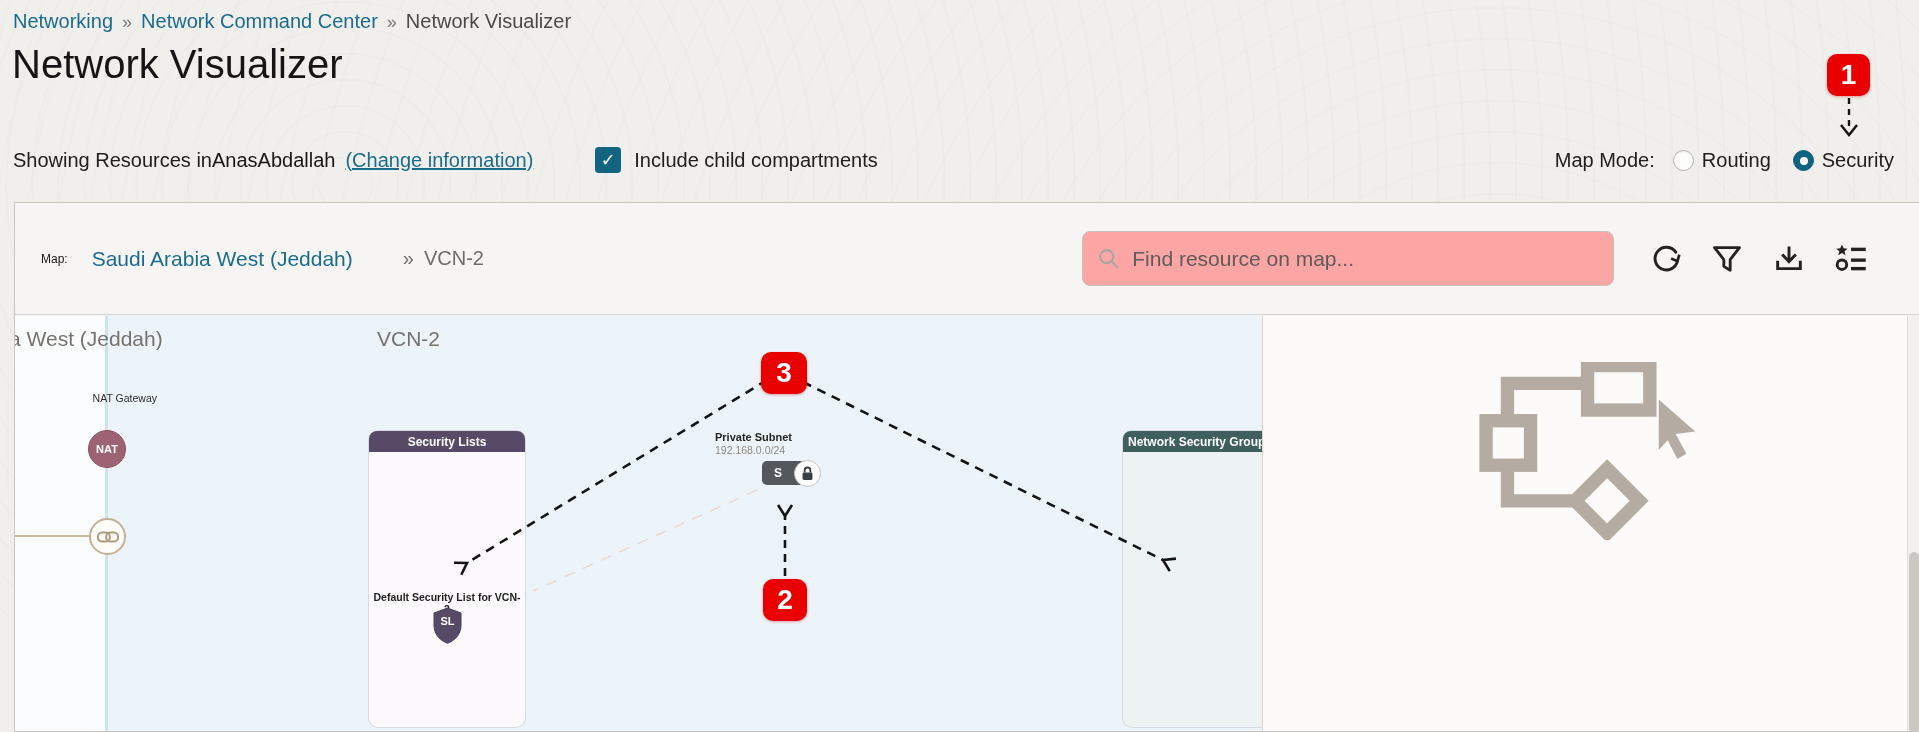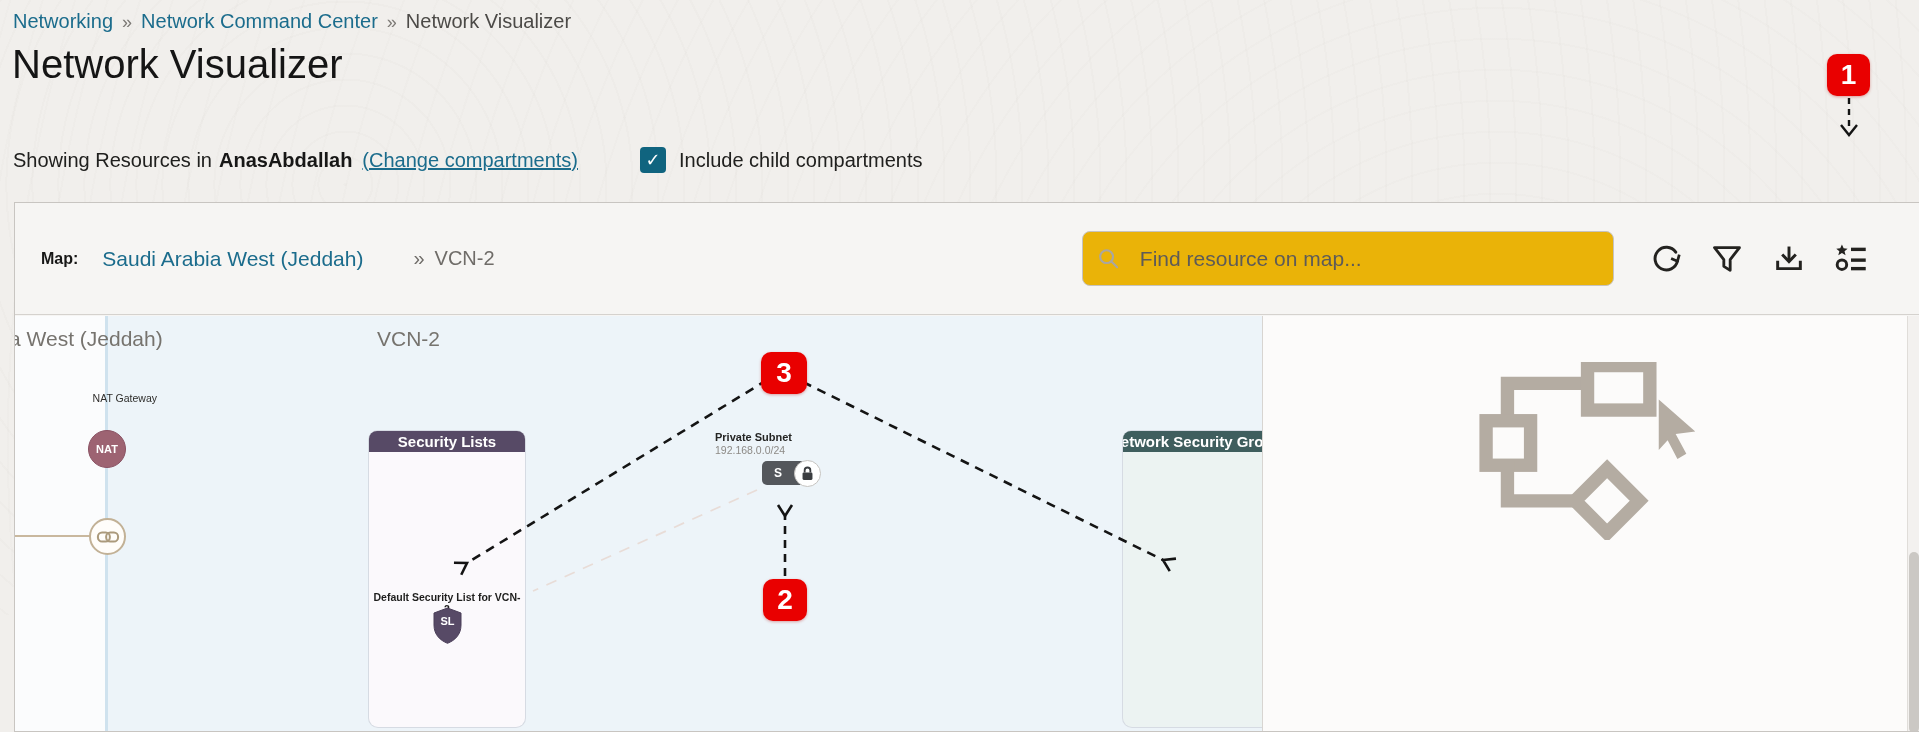--- a/index.html
+++ b/index.html
@@ -18,60 +18,60 @@
   
   .breadcrumb { position:absolute; left:13px; top:10px; font-size:20px; display:flex; gap:9px; align-items:baseline; white-space:nowrap; }
   .crumb-link { color:#1b6c8c; cursor:pointer; text-decoration:none; }
   .crumb-sep  { color:#7d7a76; font-size:18px; }
   .crumb-current { color:#4c4a47; }
   .title-row { position:absolute; left:12px; top:42px; display:flex; align-items:baseline; white-space:nowrap; }
   .page-title { font-size:40px; color:#151515; font-weight:400; }
   .page-subtitle { font-size:38px; color:#6c6965; font-style:italic; margin-left:16px; font-weight:400; }
   .controls-row { position:absolute; left:13px; top:143px; right:13px; height:34px; display:flex; align-items:center; font-size:20px; white-space:nowrap; }
   .comp-prefix { color:#20201e; }
-  .comp-name { font-weight:700; margin-left:7px; color:#171716; }
+  .comp-name { font-weight:400; margin-left:0; color:#171716; }
   .comp-change { color:#1b6c8c; text-decoration:underline; margin-left:10px; cursor:pointer; }
   .checkbox { width:26px; height:26px; background:#10647f; border-radius:4px; margin-left:62px; display:flex; align-items:center; justify-content:center; cursor:pointer; }
   .checkbox .check { color:#fff; font-size:18px; font-weight:700; line-height:1; }
   .checkbox-label { margin-left:13px; color:#20201e; }
   .mapmode-group { margin-left:auto; display:flex; align-items:center; padding-right:12px; }
   .mapmode-label { color:#20201e; margin-right:18px; }
   .radio { width:21px; height:21px; border-radius:50%; background:#fdfdfc; border:1.5px solid #b5b2ae; box-shadow:inset 0 1px 2px rgba(0,0,0,.08); cursor:pointer; flex:0 0 auto; }
   .radio.selected { background:#10647f; border-color:#10647f; position:relative; }
   .radio.selected::after { content:""; position:absolute; left:6.5px; top:6.5px; width:8px; height:8px; border-radius:50%; background:#fff; }
   .radio-label { margin-left:8px; margin-right:22px; color:#20201e; }
   .radio-label:last-child { margin-right:0; }
   
   .badge { background:#e90000; border-radius:10px; color:#fff; font-weight:700; display:flex; align-items:center; justify-content:center; box-shadow:0 1px 3px rgba(180,0,0,.35); }
   #badge1 { position:absolute; left:1827px; top:54px; width:43px; height:42px; font-size:28px; }
   #badge1-arrow { position:absolute; left:1836px; top:97px; }
   
   .panel { position:absolute; left:14px; top:202px; width:1906px; height:530px; background:#f6f5f3; border:1px solid #c8c5c1; border-right:none; }
   .map-toolbar { height:112px; border-bottom:1px solid #d5d2ce; display:flex; align-items:center; padding-left:26px; white-space:nowrap; }
-  .map-label { font-weight:700; font-size:16px; color:#171716; }
+  .map-label { font-weight:400; font-size:12px; color:#171716; }
   .region-link { color:#1b6c8c; font-size:21px; margin-left:24px; cursor:pointer; }
   .vcn-crumb { margin-left:50px; color:#6f6c68; font-size:20px; display:flex; gap:10px; align-items:baseline; }
-  .search-box { margin-left:auto; width:532px; height:55px; background:#eab308; border:1px solid #c6c3bf; border-radius:8px; display:flex; align-items:center; padding:8px 14px;gap:8px; }
+  .search-box { margin-left:auto; width:532px; height:55px; background:#fca5a5; border:1px solid #c6c3bf; border-radius:8px; display:flex; align-items:center; padding:8px 14px; }
   .search-box input { border:none; outline:none; background:transparent; font-size:21px; color:#3c3a38; width:100%; margin-left:12px; font-family:inherit; }
   .search-box input::placeholder { color:#5e5b58; opacity:1; }
   .tb-icons { display:flex; align-items:center; gap:24px; margin-left:32px; padding-right:50px; }
   .tb-btn { width:38px; height:38px; display:flex; align-items:center; justify-content:center; cursor:pointer; }
   
   .content { position:absolute; top:113px; left:0; right:0; bottom:0; display:flex; }
   .canvas { position:relative; width:1247px; flex:0 0 auto; background:#fbfcfd; overflow:hidden; }
   .vcn-fill { position:absolute; left:91px; top:0; right:0; bottom:0; background:#edf4f9; }
   .vcn-edge { position:absolute; left:90px; top:0; bottom:0; width:3px; background:#cfe2ee; }
   .chain-wire { position:absolute; left:0; top:219px; width:77px; height:2px; background:#c9b89e; }
   .canvas-region-label { position:absolute; left:-6px; top:11px; font-size:21px; color:#76736e; white-space:nowrap; }
   .canvas-vcn-label { position:absolute; left:362px; top:11px; font-size:21px; color:#76736e; }
   .nat-label { position:absolute; left:42px; top:76px; width:100px; text-align:right; font-size:10.5px; color:#2e2d2b; }
   .nat-circle { position:absolute; left:73px; top:114px; width:38px; height:38px; border-radius:50%; background:#9d6372; border:1px solid #8a5263; color:#fff; font-size:11px; font-weight:700; display:flex; align-items:center; justify-content:center; cursor:pointer; }
   .chain-circle { position:absolute; left:74px; top:202px; width:37px; height:37px; border-radius:50%; background:#fffdfa; border:2px solid #c2b196; display:flex; align-items:center; justify-content:center; cursor:pointer; }
   .res-panel { position:absolute; top:115px; width:156px; height:296px; border-radius:9px; box-shadow:0 0 0 1px rgba(90,80,100,.15); }
-  .res-panel .hdr { height:21px; border-radius:8px 8px 0 0; color:#fff; font-size:15px; font-weight:700; display:flex; align-items:center; justify-content:center; white-space:nowrap; overflow:hidden; }
+  .res-panel .hdr { height:21px; border-radius:8px 8px 0 0; color:#fff; font-size:12px; font-weight:700; display:flex; align-items:center; justify-content:center; white-space:nowrap; overflow:hidden; }
   #sl-panel { left:354px; background:#fbf9fc; }
   #sl-panel .hdr { background:#574a66; }
   #nsg-panel { left:1108px; width:154px; background:#ecf3f2; }
   #nsg-panel .hdr { background:#3f5e5e; }
   .sl-item-label { position:absolute; left:4px; right:4px; top:160px; text-align:center; font-size:10.5px; font-weight:700; color:#1e1e1d; }
   .sl-shield { position:absolute; left:63px; top:176px; cursor:pointer; }
   .sl-shield .txt { position:absolute; left:0; top:8px; width:100%; text-align:center; color:#fff; font-size:11px; font-weight:700; }
   .subnet-label { position:absolute; left:700px; top:115px; width:140px; }
   .subnet-name { font-size:11px; font-weight:700; color:#242423; }
   .subnet-cidr { font-size:10.5px; color:#8d8a86; margin-top:1px; }
@@ -107,25 +107,32 @@
 
   <div class="badge" id="badge1">1</div>
   <svg id="badge1-arrow" width="26" height="46">
     <line x1="13" y1="1" x2="13" y2="32" stroke="#141414" stroke-width="2.4" stroke-dasharray="6 5"></line>
     <path d="M5,28 L13,38 L21,28" fill="none" stroke="#141414" stroke-width="2.4"></path>
   </svg>
 
   <div class="controls-row">
     <span class="comp-prefix">Showing Resources in</span>
     <span class="comp-name">AnasAbdallah</span>
-    <span class="comp-change">(Change compartments)</span>
+    <span class="comp-change">(Change information)</span>
     <span class="checkbox">
       <span class="check">✓</span>
     </span>
     <span class="checkbox-label">Include child compartments</span>
+    <span class="mapmode-group">
+      <span class="mapmode-label">Map Mode:</span>
+      <span class="radio"></span>
+      <span class="radio-label">Routing</span>
+      <span class="radio selected"></span>
+      <span class="radio-label">Security</span>
+    </span>
   </div>
 
   <div class="panel">
 
     <div class="map-toolbar">
       <span class="map-label">Map:</span>
       <span class="region-link">Saudi Arabia West (Jeddah)</span>
       <span class="vcn-crumb">
         <span>»</span>
         <span>VCN-2</span>

